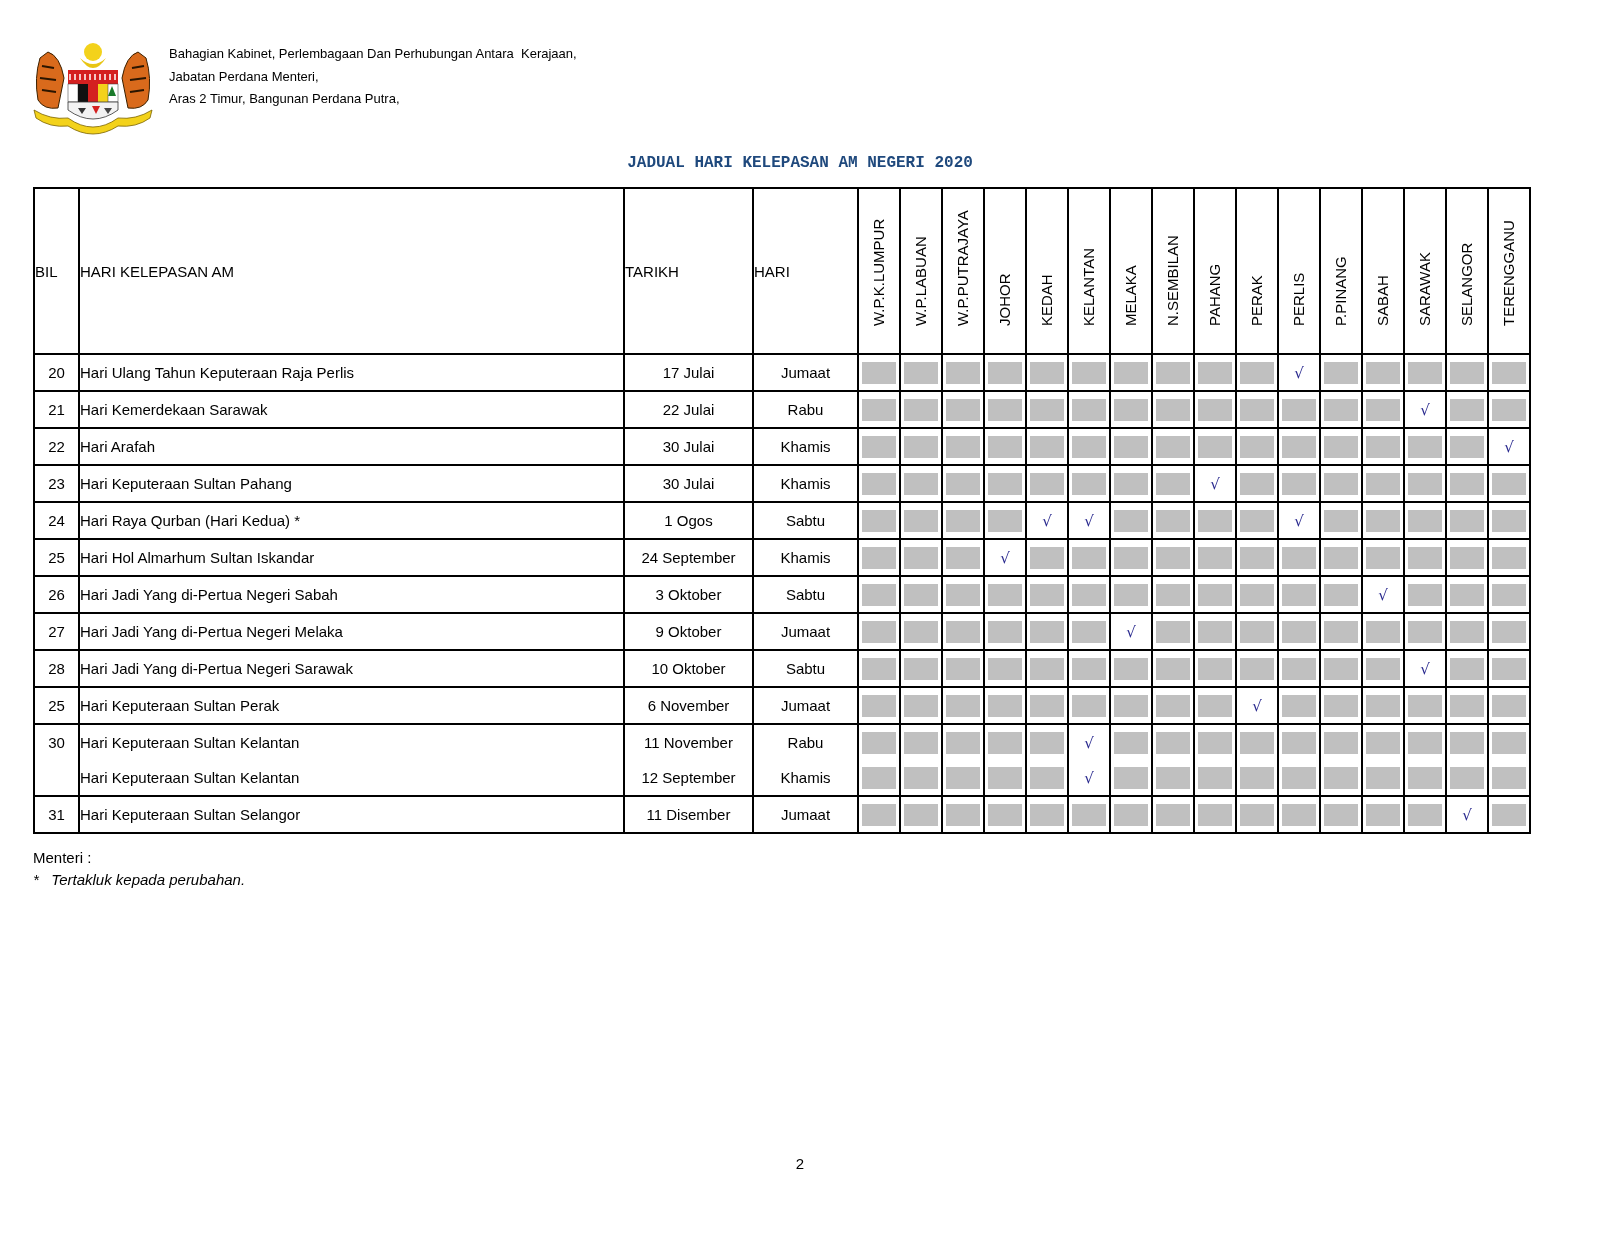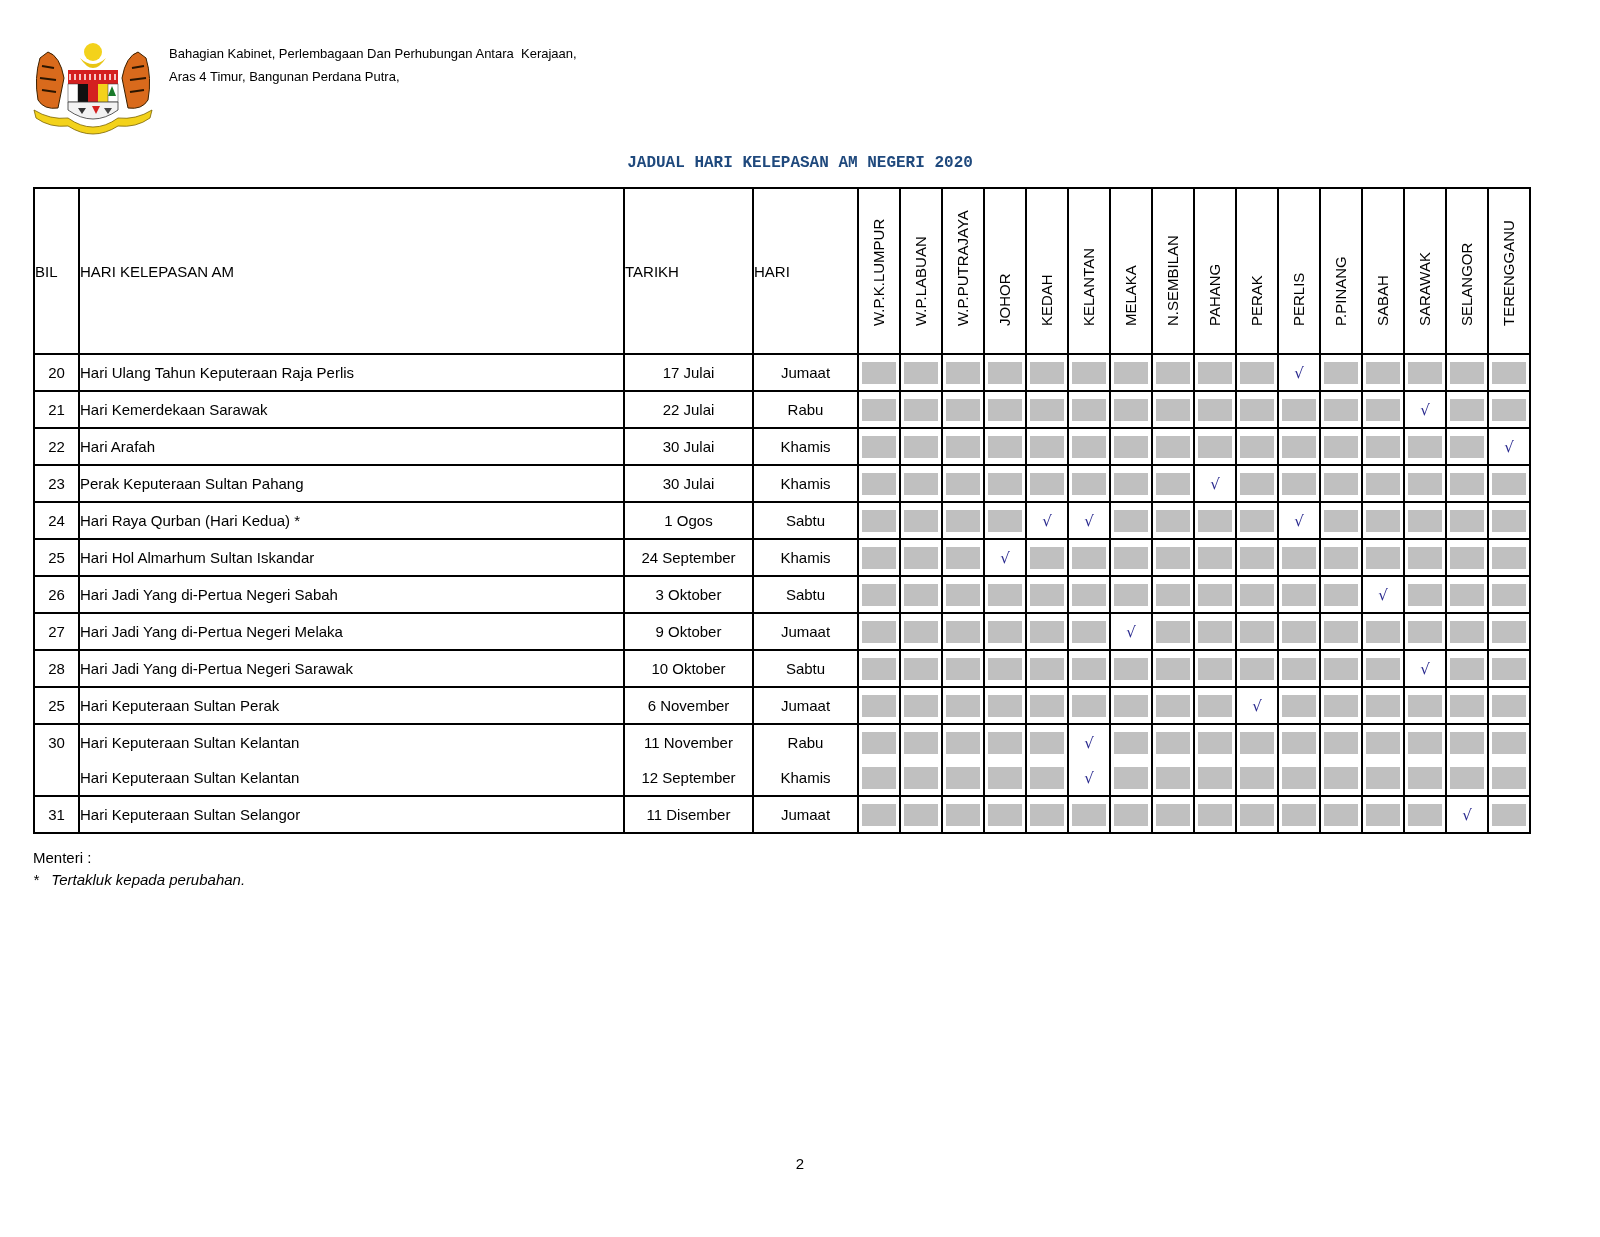--- a/index.html
+++ b/index.html
@@ -57,21 +57,22 @@
     <path d="M48 70 l4 6 l4 -6 Z" fill="#333"></path>
     <path d="M62 68 l4 8 l4 -8 Z" fill="#d42020"></path>
     <path d="M74 70 l4 6 l4 -6 Z" fill="#444"></path>
 
     <path d="M4 72 Q20 82 38 80 Q63 98 88 80 Q106 82 122 72 L120 80 Q106 90 88 88 Q63 104 38 88 Q20 90 6 80 Z" fill="#f3d21b" stroke="#7a6200" stroke-width="0.8"></path>
   </svg>
 </div>
 
 <div class="address">
   <div>Bahagian Kabinet, Perlembagaan Dan Perhubungan Antara  Kerajaan,</div>
-  <div>Aras 4 Timur, Bangunan Perdana Putra,</div>
+  <div>Jabatan Perdana Menteri,</div>
+  <div>Aras 2 Timur, Bangunan Perdana Putra,</div>
 </div>
 
 <div class="title"><span>JADUAL HARI KELEPASAN AM NEGERI 2020</span></div>
 
 <table class="sched" id="sched">
   <colgroup>
     <col class="col-bil">
       <col class="col-name">
       <col class="col-date">
       <col class="col-day">
@@ -300,21 +301,21 @@
         <td class="cell">
           <span class="shade"></span>
         </td>
         <td class="cell">
           <span class="shade"></span>
         </td>
         <td class="cell"><span class="check">√</span></td>
       </tr>
       <tr class="r">
         <td class="bil">23</td>
-        <td class="name">Perak Keputeraan Sultan Pahang</td>
+        <td class="name">Hari Keputeraan Sultan Pahang</td>
         <td class="date">30 Julai</td>
         <td class="day">Khamis</td>
         <td class="cell">
           <span class="shade"></span>
         </td>
         <td class="cell">
           <span class="shade"></span>
         </td>
         <td class="cell">
           <span class="shade"></span>

